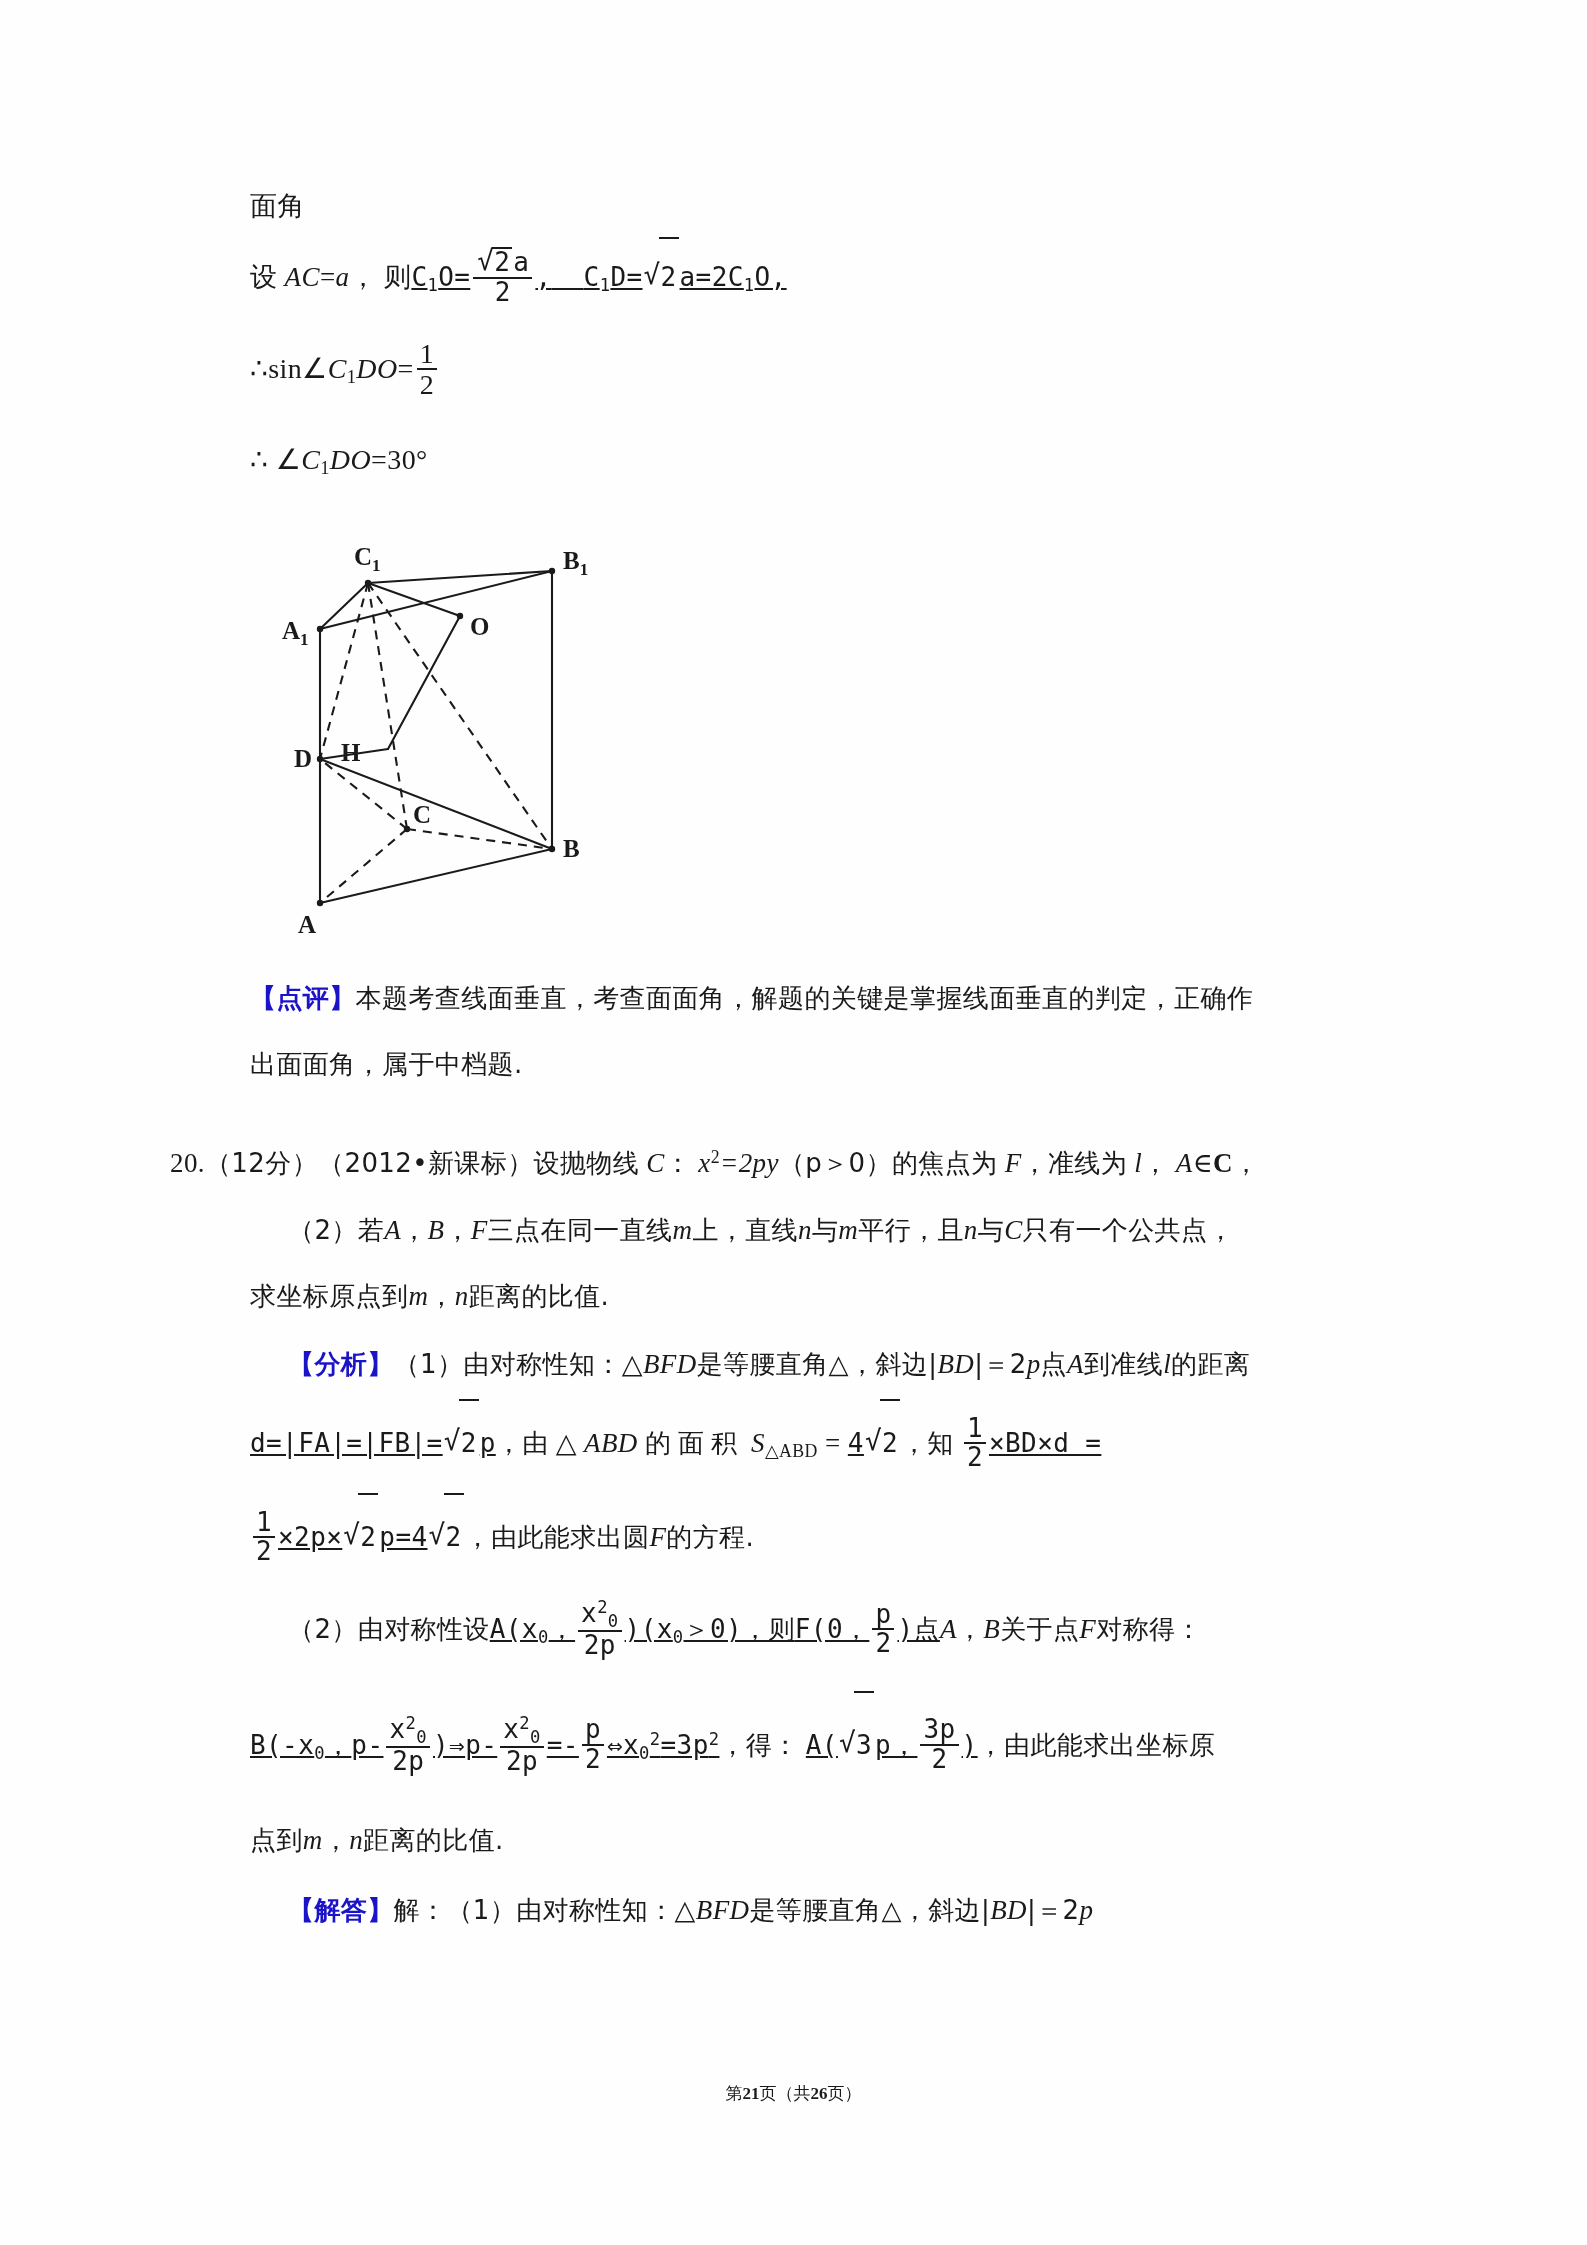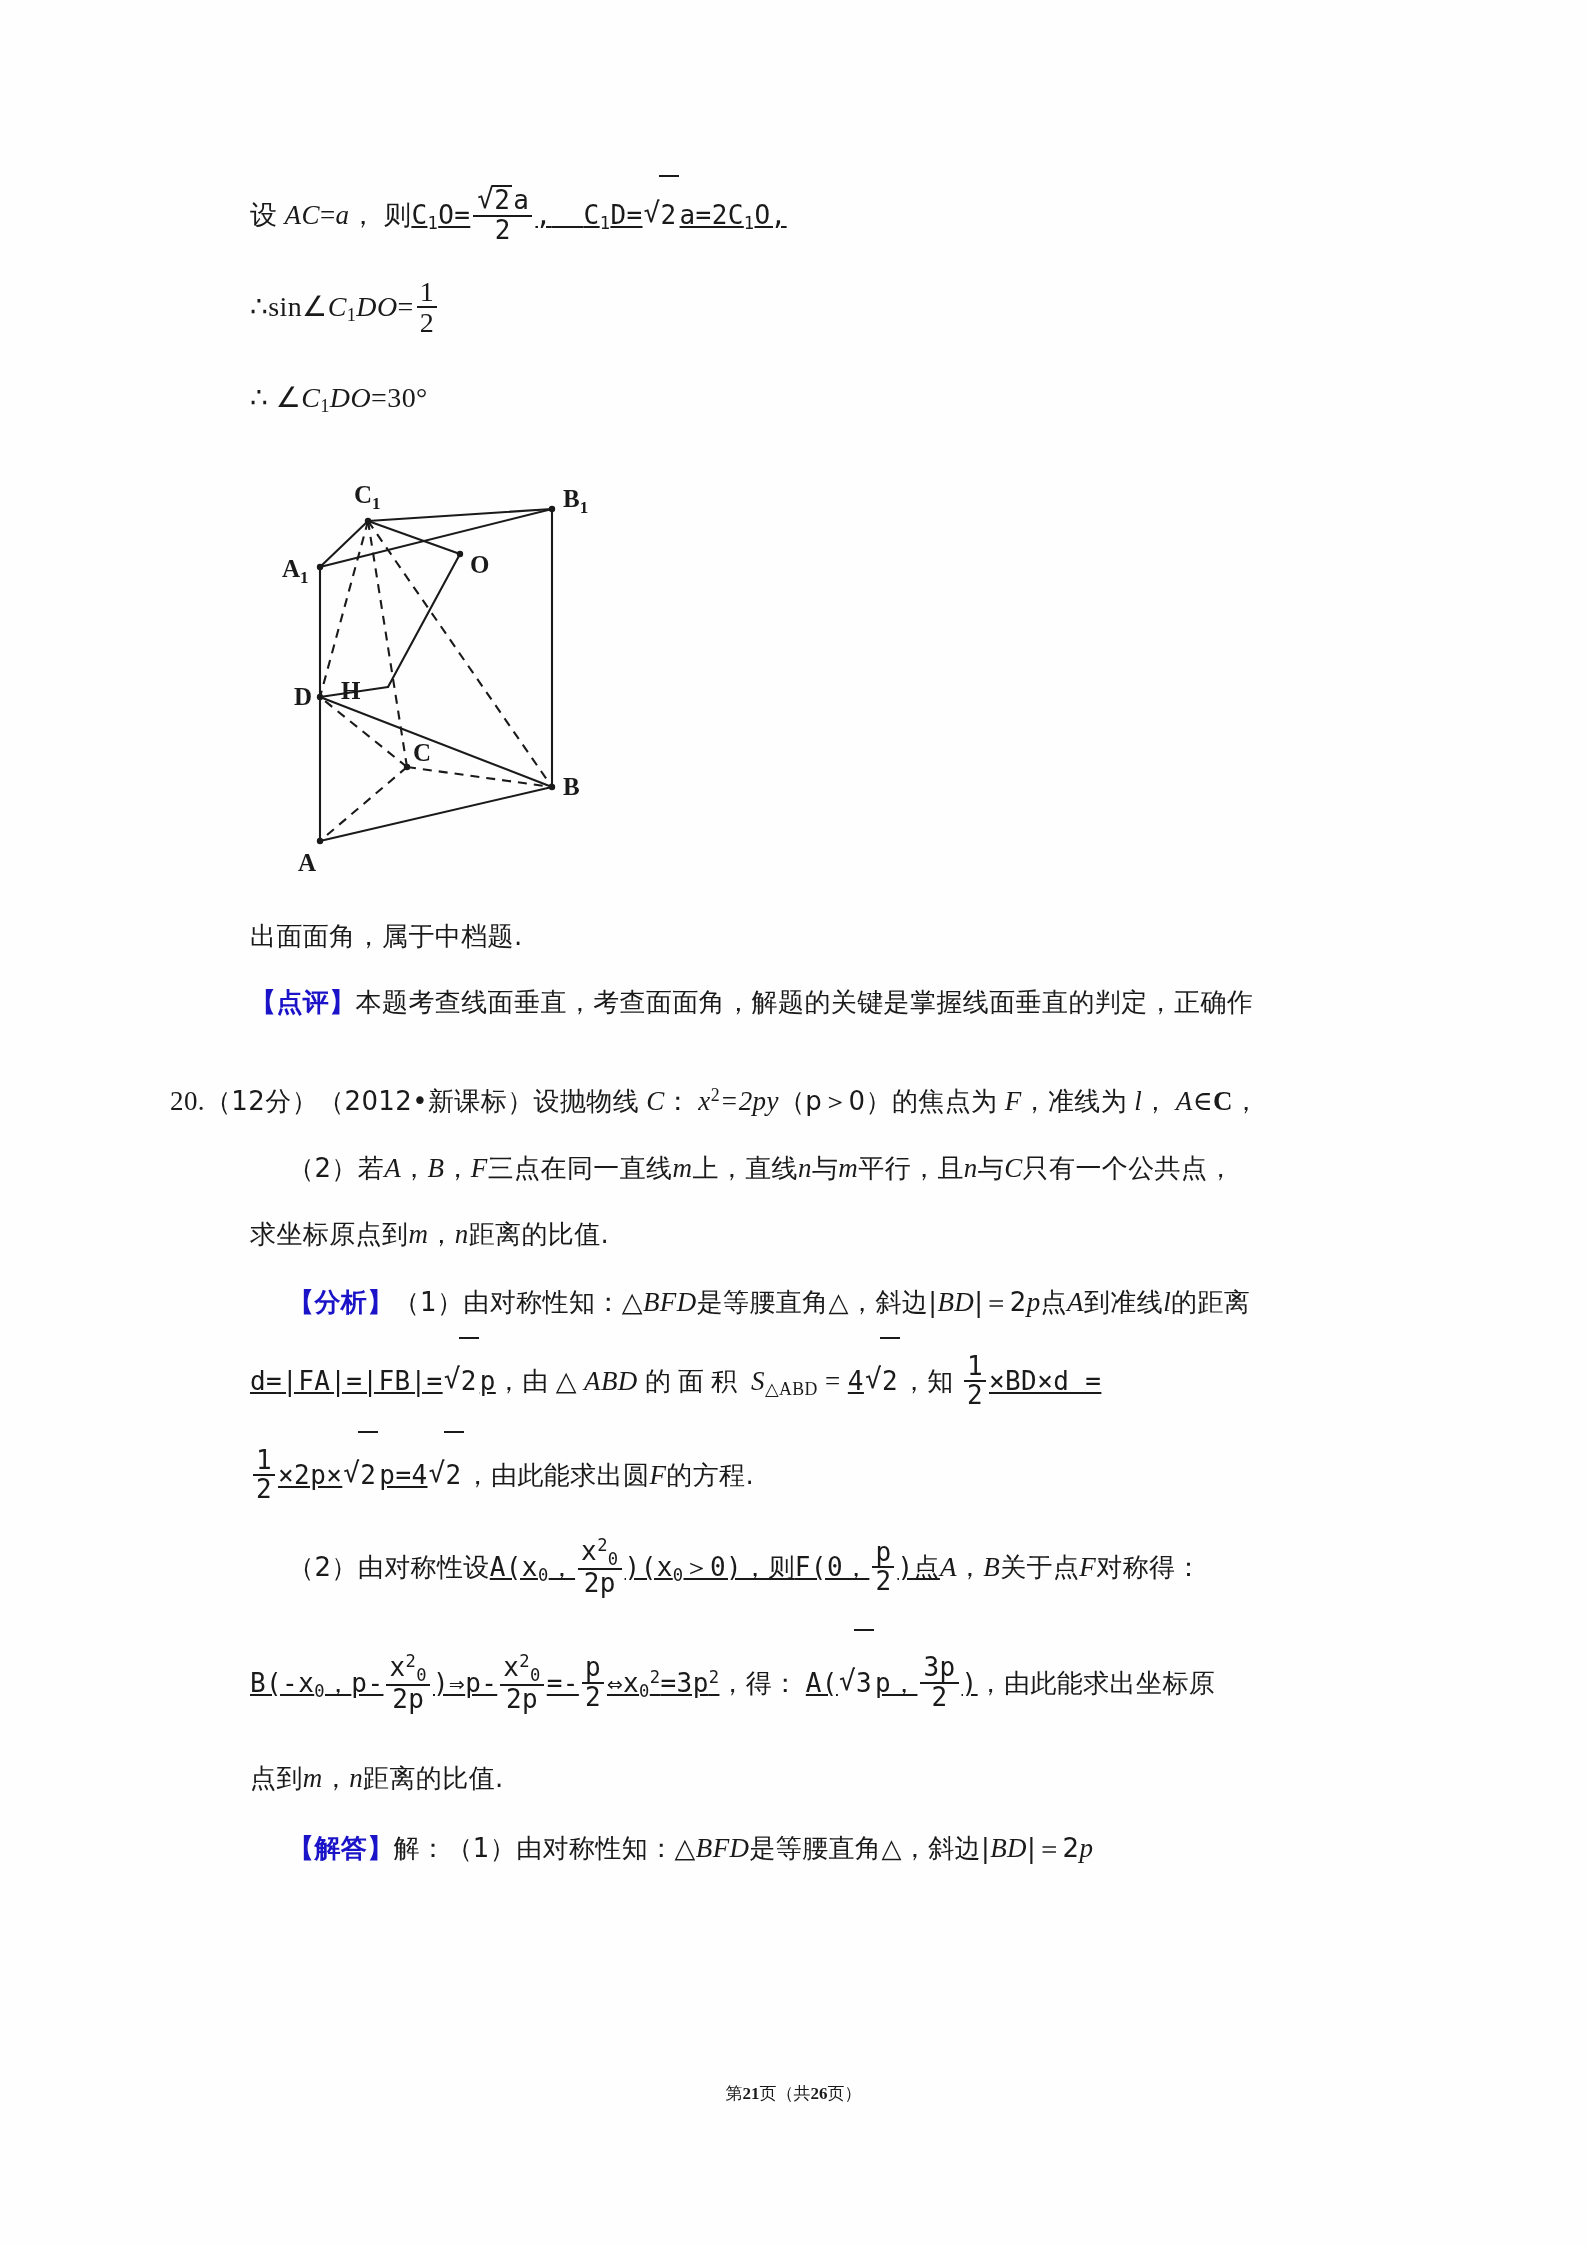--- a/index.html
+++ b/index.html
@@ -109,20 +109,23 @@
   }
   .footer b { font-family: "Liberation Serif", serif; }
   .spacer-md { height: 26px; }
 </style>
 </head>
 <body>
 
 <div class="page">
   <div class="content">
 
+    <div class="line">
+      <span>面角</span>
+    </div>
 
     <div class="line" style="line-height:76px;">
       <span>设</span>
       <i class="mv">AC</i><span>=</span><i class="mv">a</i><span>，</span>
       <span>则</span><span class="mono"><span>C</span><sub>1</sub><span>O=</span><span class="frac"><span class="num"><span class="rad"><span class="radicand">2</span></span><span>a</span></span><span class="den">2</span></span><span>,</span>&nbsp;&nbsp;<span>C</span><sub>1</sub><span>D=</span><span class="rad"><span class="radicand">2</span></span><span>a=2C</span><sub>1</sub><span>O,</span></span>
     </div>
 
     <div class="line" style="line-height:92px;">
       <span class="serifmath"><span>∴</span><span>sin</span><span>∠</span><i class="mv">C</i><sub>1</sub><i class="mv">DO</i><span>=</span><span class="frac"><span class="num">1</span><span class="den">2</span></span></span>
     </div>
@@ -175,24 +178,24 @@
           <text x="14" y="256">D</text>
           <text x="61" y="250">H</text>
           <text x="133" y="312">C</text>
           <text x="283" y="346">B</text>
           <text x="18" y="422">A</text>
         </g>
       </svg>
     </div>
 
     <div class="line" style="line-height:66px;">
+      <span class="tag">【点评】</span><span class="cn">本题考查线面垂直，考查面面角，解题的关键是掌握线面垂直的判定，正确作</span>
+    </div>
+    <div class="line" style="line-height:66px;">
       <span class="cn">出面面角，属于中档题.</span>
-    </div>
-    <div class="line" style="line-height:66px;">
-      <span class="tag">【点评】</span><span class="cn">本题考查线面垂直，考查面面角，解题的关键是掌握线面垂直的判定，正确作</span>
     </div>
 
     <div class="spacer-md"></div>
 
     <div class="q-block">
       <div class="line" style="line-height:68px;margin-left:-80px;">
         <span>20.</span><span class="cn">（12分）</span><span class="cn">（2012•新课标）</span><span class="cn">设抛物线</span>
         <i class="mv">C</i><span class="cn">：</span>
         <i class="mv">x</i><sup>2</sup><i class="mv">=2py</i><span class="cn"><span>（p＞0）</span></span><span class="cn">的焦点为</span>
         <i class="mv">F</i><span class="cn">，准线为</span>

